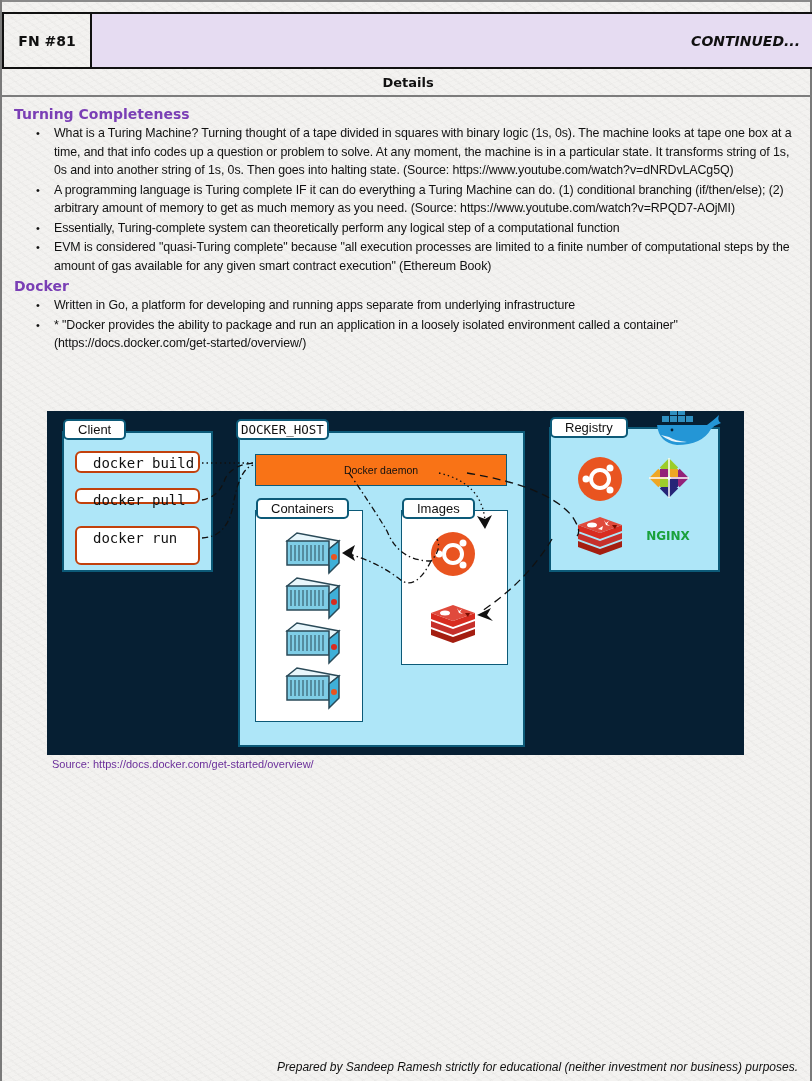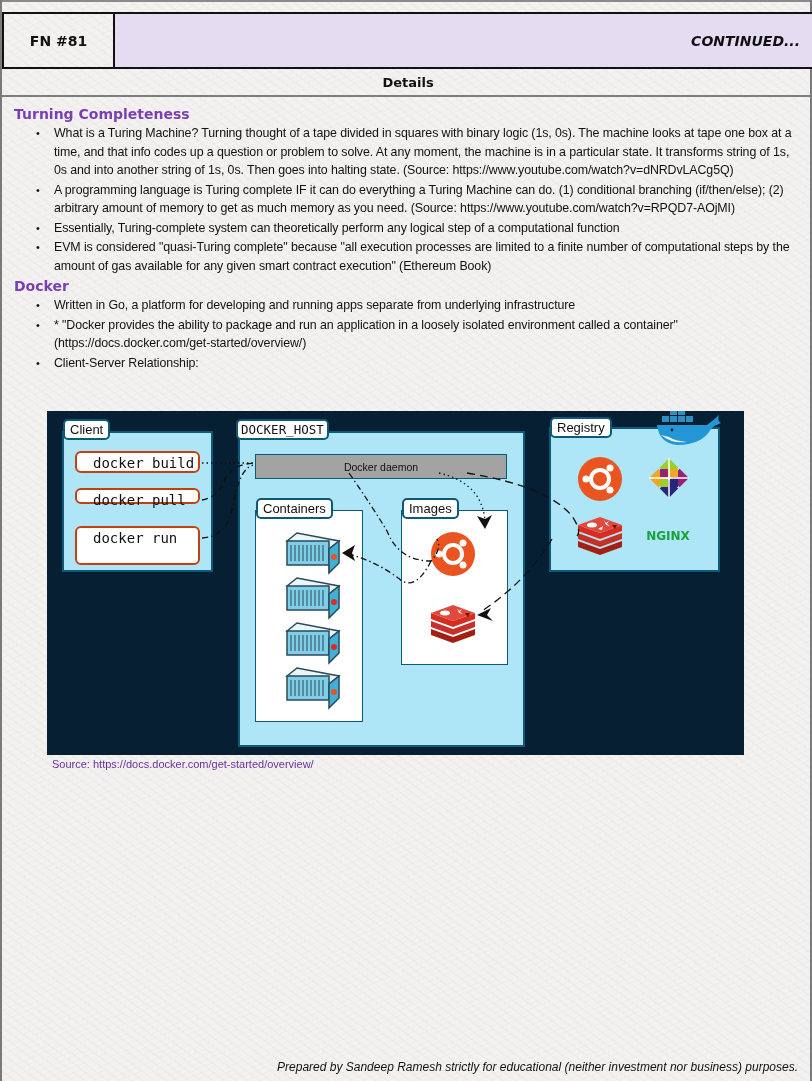--- a/index.html
+++ b/index.html
@@ -17,21 +17,21 @@
       repeating-linear-gradient(37deg, rgba(0,0,0,0.018) 0 2px, transparent 2px 7px),
       repeating-linear-gradient(-23deg, rgba(0,0,0,0.015) 0 1px, transparent 1px 5px),
       #f3f2f0;
   }
   .topline { position: absolute; left: 0; right: 0; top: 0; height: 2px; background: #8a8a8a; }
   .header-row {
     position: absolute; left: 0; top: 12px; width: 812px; height: 57px;
     border: 2px solid #111; display: flex;
   }
   .fn-cell {
-    width: 111px; height: 100%; border-right: 2px solid #111;
+    width: 88px; height: 100%; border-right: 2px solid #111;
     display: flex; align-items: center; justify-content: center;
     font-weight: bold; font-size: 14px;
   }
   .continued-cell {
     flex: 1; background: #e6dcf2;
     display: flex; align-items: center; justify-content: flex-end;
     padding-right: 12px; font-weight: bold; font-style: italic; font-size: 14px;
   }
   .details-row {
     position: absolute; left: 0; top: 69px; width: 812px; height: 28px;
@@ -50,30 +50,30 @@
   .li-gap { margin-bottom: 1px; }
 
   
   .diagram {
     position: absolute; left: 45px; top: 411px; width: 697px; height: 344px;
     background: #061f33; overflow: hidden;
   }
   .box { position: absolute; background: #aee6f8; border: 2px solid #0c5a78; }
   .box-label {
     position: absolute; background: #fff; border: 2px solid #0c5a78; border-radius: 5px;
-    font-family: "Liberation Sans", sans-serif; font-size: 13px; padding: 1px 5px; color: #111;
+    font-family: "Liberation Sans", sans-serif; font-size: 13px; padding: 1px 13px; color: #111;
   }
   .mono-label { font-family: "DejaVu Sans Mono", monospace; font-size: 12.5px; }
   .cmd {
     position: absolute; background: #fff; border-radius: 6px; border: 2px solid #c2410c;
     font-family: "DejaVu Sans Mono", monospace; font-size: 14px; padding: 2px 0 0 16px; color: #111;
   }
   .daemon {
-    position: absolute; left: 208px; top: 43px; width: 252px; height: 25px;
-    background: #a3a3a3; border: 1.5px solid #0c5a78;
+    position: absolute; left: 208px; top: 43px; width: 252px; height: 32px;
+    background: #f97316; border: 1.5px solid #0c5a78;
     font-family: "Liberation Sans", sans-serif; font-size: 10.5px;
     display: flex; align-items: center; justify-content: center; color: #111;
   }
   .inner-white { position: absolute; background: #fff; border: 1.5px solid #0c5a78; }
   .source-caption {
     position: absolute; left: 50px; top: 758px;
     font-family: "Liberation Sans", sans-serif; font-size: 11px; color: #6b2f9a;
   }
   .footer-left {
     position: absolute; left: 12px; top: 1061px;
@@ -108,21 +108,20 @@
     <ul class="bullets">
       <li class="li-gap">What is a Turing Machine? Turning thought of a tape divided in squares with binary logic (1s, 0s).  The machine looks at tape one box at a time, and that info codes up a question or problem to solve.  At any moment, the machine is in a particular state.  It transforms string of 1s, 0s and into another string of 1s, 0s.  Then goes into halting state.  (Source: https://www.youtube.com/watch?v=dNRDvLACg5Q)</li>
       <li class="li-gap">A programming language is Turing complete IF it can do everything a Turing Machine can do.  (1) conditional branching (if/then/else); (2) arbitrary amount of memory to get as much memory as you need.  (Source: https://www.youtube.com/watch?v=RPQD7-AOjMI)</li>
       <li class="li-gap">Essentially, Turing-complete system can theoretically perform any logical step of a computational function</li>
       <li class="li-gap">EVM is considered "quasi-Turing complete" because "all execution processes are limited to a finite number of computational steps by the amount of gas available for any given smart contract execution" (Ethereum Book)</li>
     </ul>
     <div class="section-title">Docker</div>
     <ul class="bullets">
       <li class="li-gap"> Written in Go, a platform for developing and running apps separate from underlying infrastructure</li>
       <li class="li-gap">* "Docker provides the ability to package and run an application in a loosely isolated environment called a container" (https://docs.docker.com/get-started/overview/)</li>
-      <li class="li-gap">Client-Server Relationship:</li>
     </ul>
   </div>
 
   <div class="diagram">
 
     <div class="box" style="left:15px; top:20px; width:151px; height:141px;"></div>
     <div class="box-label" style="left:16px; top:8px;">Client</div>
     <div class="cmd" style="left:28px; top:40px; width:125px; height:22px;">docker build</div>
     <div class="cmd" style="left:28px; top:77px; width:125px; height:16px;">docker pull</div>
     <div class="cmd" style="left:28px; top:115px; width:125px; height:39px;">docker run</div>

